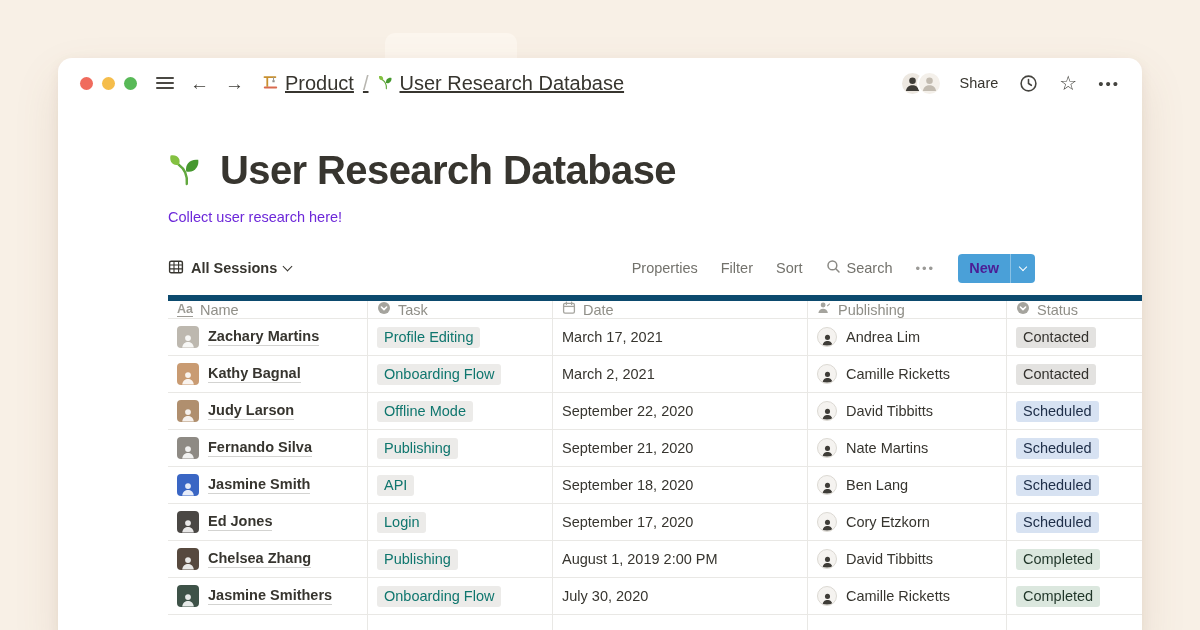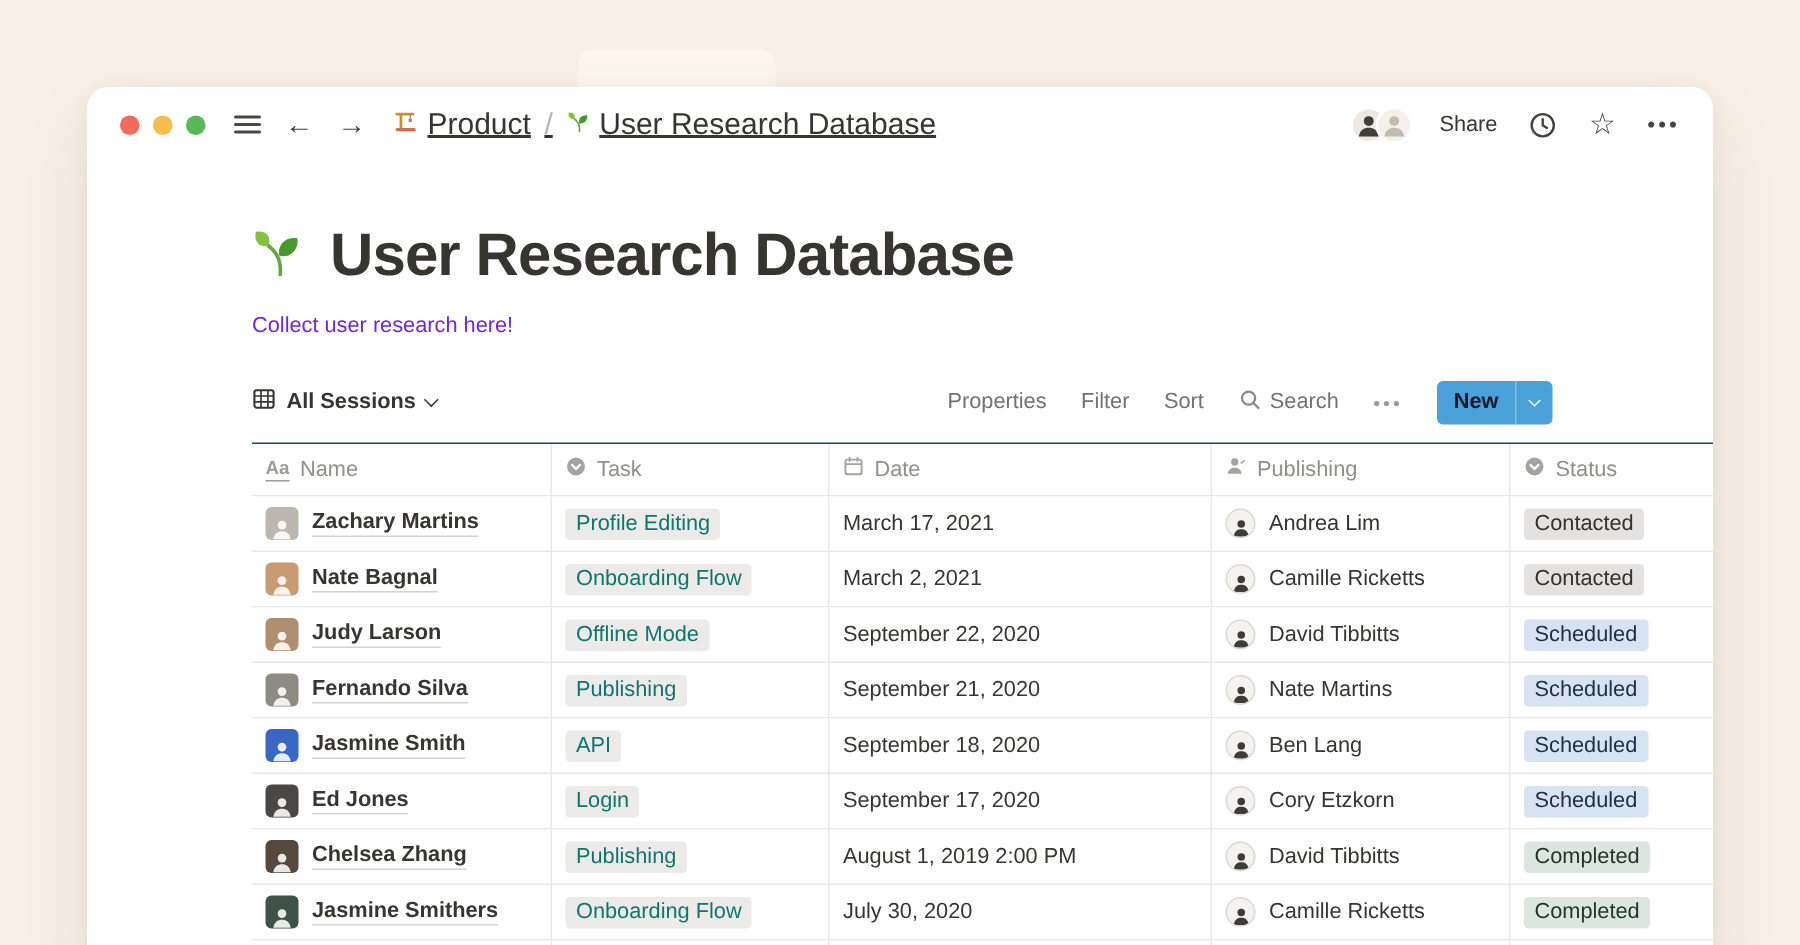--- a/index.html
+++ b/index.html
@@ -52,29 +52,29 @@
   
   .view-bar { width:867px; margin-top:28px; display:flex; align-items:center; height:30px; }
   .view-select { display:flex; align-items:center; gap:7px; font-size:14.5px; font-weight:700; cursor:pointer; }
   .chev { width:7px; height:7px; border-right:1.7px solid currentColor; border-bottom:1.7px solid currentColor;
     transform:rotate(45deg); margin-top:-4px; display:inline-block; }
   .view-controls { margin-left:auto; display:flex; align-items:center; gap:23px; font-size:14.5px; color:#73726C; }
   .vc-item { cursor:pointer; }
   .search-item { display:flex; align-items:center; gap:6px; cursor:pointer; }
   .toolbar-more { font-size:13px; letter-spacing:2px; color:#9B9A97; cursor:pointer; }
   .new-btn { display:flex; align-items:stretch; border-radius:4px; overflow:hidden; cursor:pointer; height:29px; }
-  .new-main { color:#0f172a; font-size:14.5px; font-weight:700; padding:0 11px; display:flex; align-items:center; }
+  .new-main { color:#4c1d95; font-size:14.5px; font-weight:700; padding:0 11px; display:flex; align-items:center; }
   .new-drop { width:25px; display:flex; align-items:center; justify-content:center;
     border-left:1px solid rgba(255,255,255,0.35); color:#fff; }
   .new-drop .chev { width:6px; height:6px; margin-top:-3px; border-width:1.8px; }
 
   
   .table { width:974px; margin-top:12px; font-size:14.5px; }
   .tr { display:flex; border-bottom:1px solid #E9E8E5; height:37px; background:#fff; }
-  .tr.thead { border-top:1px solid #0c4a6e; height:36px; color:#908F88; }
+  .tr.thead { border-top:6px solid #0c4a6e; height:24px; color:#908F88; }
   .td { display:flex; align-items:center; padding:0 9px; border-right:1px solid #E9E8E5; overflow:hidden; white-space:nowrap; }
   .td:last-child { border-right:none; }
   .col-name{ width:200px; } .col-task{ width:185px; } .col-date{ width:255px; }
   .col-int{ width:199px; } .col-status{ width:135px; }
   .th { gap:7px; cursor:pointer; }
   .aa-icon { font-size:12.5px; font-weight:700; color:#9D9C96; border-bottom:1.4px solid #9D9C96; line-height:1.15; }
   .row-avatar { width:22px; height:22px; border-radius:4px; margin-right:9px; flex:none;
     display:flex; align-items:flex-end; justify-content:center; overflow:hidden; color:rgba(255,255,255,0.88); }
   .round-avatar { width:20px; height:20px; border-radius:50%; margin-right:9px; flex:none;
     background:#F5F3F0; border:1px solid #DCD9D3; color:#3E3C37;
@@ -283,21 +283,21 @@
   </div>
 
   <div class="tr">
     <div class="td col-name">
       <span class="row-avatar" style="background: rgb(201, 155, 114);">
         <svg class="bust" width="16" height="15" viewBox="0 0 16 16" fill="currentColor">
                   <circle cx="8" cy="5.4" r="3.1"></circle>
                   <path d="M1.8 15.5 C2.5 11.2 5 9.7 8 9.7 C11 9.7 13.5 11.2 14.2 15.5 Z"></path>
                 </svg>
       </span>
-      <span class="name-text">Nate Bagnal</span>
+      <span class="name-text">Kathy Bagnal</span>
     </div>
     <div class="td col-task">
       <span class="pill task-pill">Onboarding Flow</span>
     </div>
     <div class="td col-date">March 2, 2021</div>
     <div class="td col-int">
       <span class="round-avatar">
         <svg class="bust" width="13" height="13" viewBox="0 0 16 16" fill="currentColor">
                   <circle cx="8" cy="5.4" r="3.1"></circle>
                   <path d="M1.8 15.5 C2.5 11.2 5 9.7 8 9.7 C11 9.7 13.5 11.2 14.2 15.5 Z"></path>

